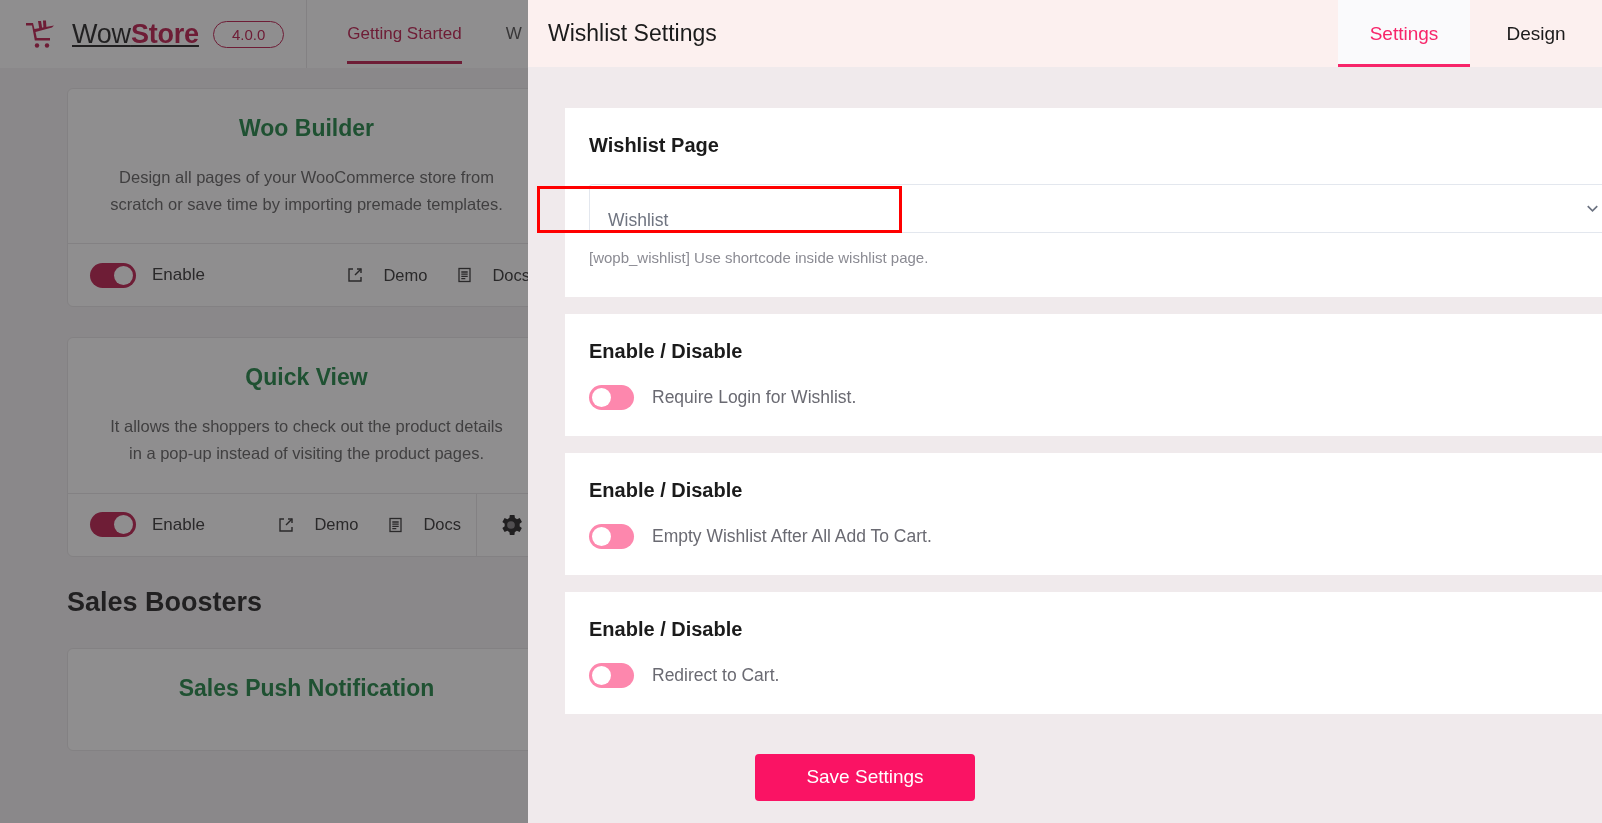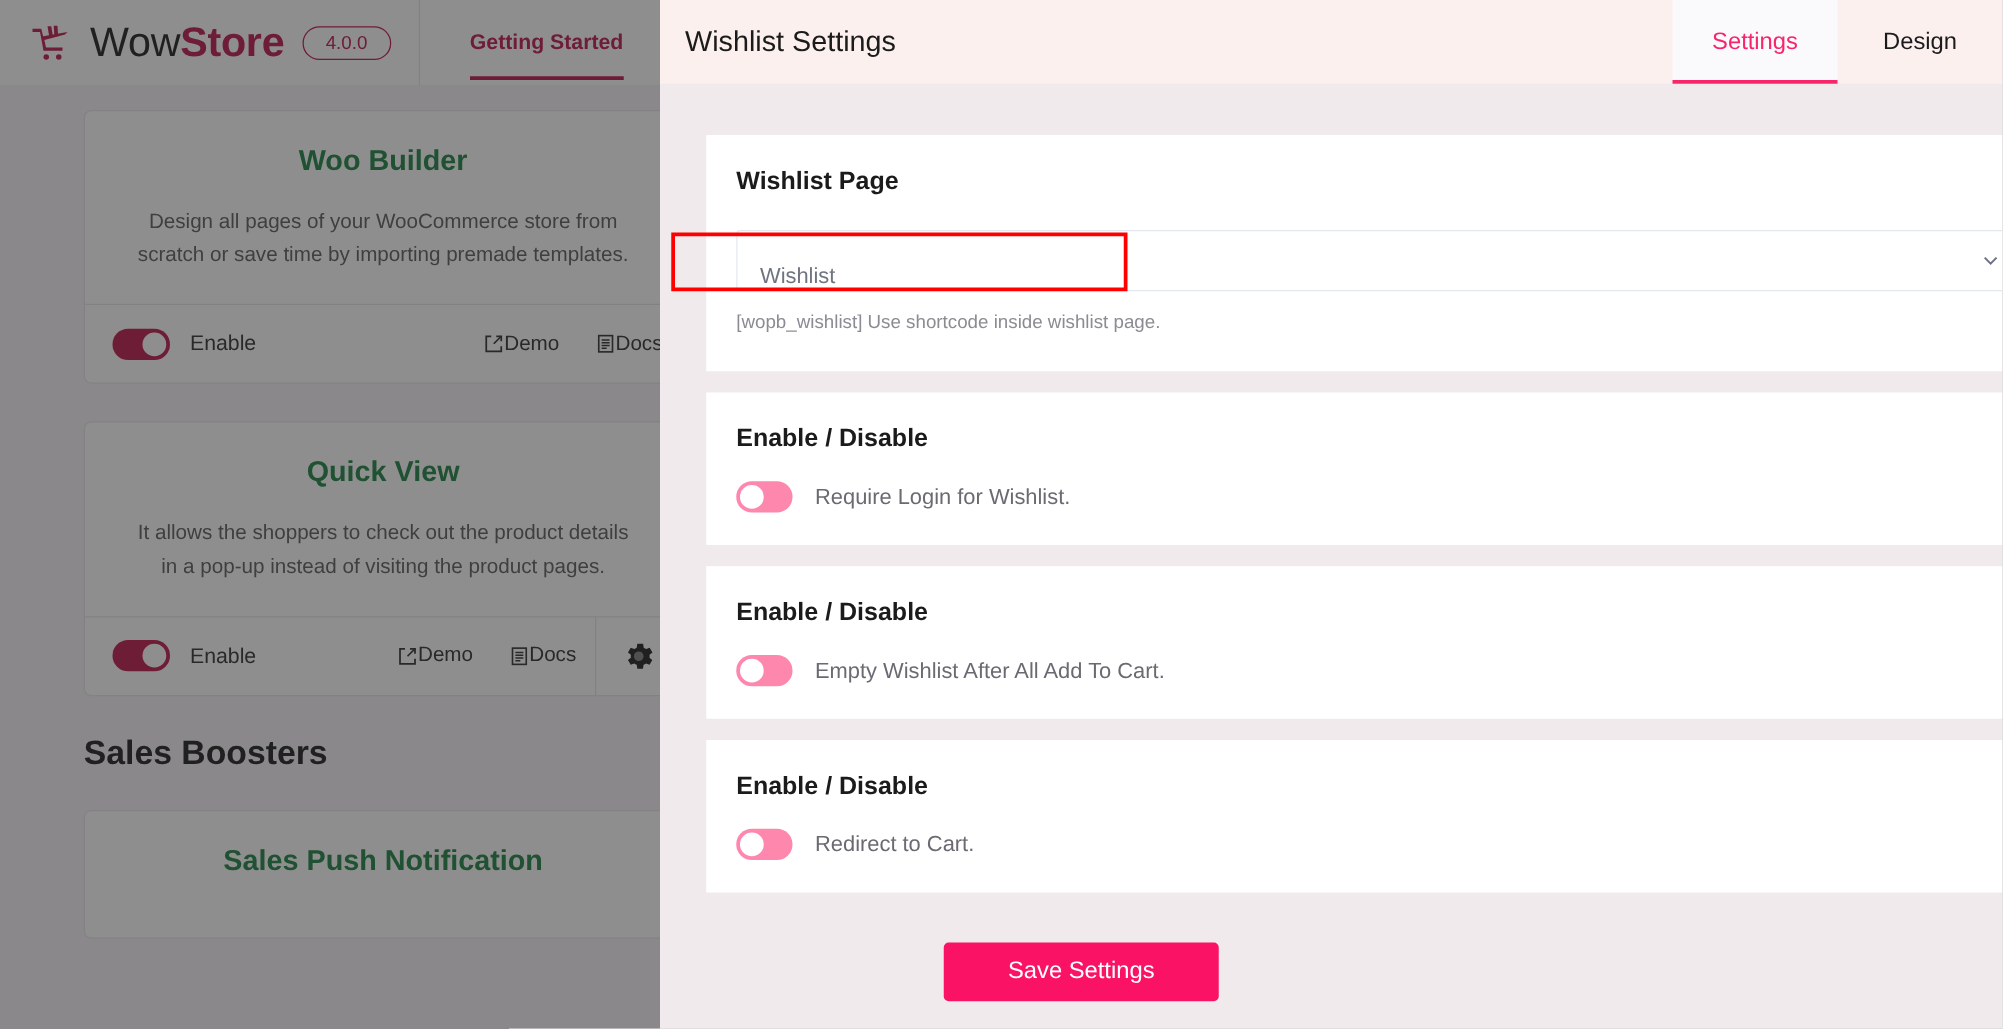--- a/index.html
+++ b/index.html
@@ -40,44 +40,44 @@
     align-items: center;
     height: 68px;
     padding: 0 22px 0 24px;
     border-right: 1px solid #e7e4e6;
     gap: 14px;
   }
 
   .brand-mark { width: 34px; height: 30px; display: block; }
 
   .brand-name {
-    font-size: 33px;
+    font-size: 27px;
     font-weight: 400;
     color: #1a1a1a;
     letter-spacing: -0.2px;
     white-space: nowrap;
+    text-decoration: underline;
   }
   .brand-name b { font-weight: 700; color: #bb1346; }
 
   .version-badge {
     border: 1px solid #bb1346;
     color: #bb1346;
     font-size: 15px;
     border-radius: 20px;
     padding: 5px 18px;
     line-height: 1;
     white-space: nowrap;
   }
 
   .topnav {
     display: flex;
     align-items: stretch;
     height: 68px;
     margin-left: 18px;
-    font-weight: bold;
   }
   .topnav-item {
     display: flex;
     align-items: center;
     padding: 0 22px;
     font-size: 17px;
     color: #4a4a4a;
     position: relative;
     white-space: nowrap;
   }
@@ -127,21 +127,21 @@
   }
   .feat-foot-actions {
     margin-left: auto;
     display: flex;
     align-items: center;
     height: 63px;
   }
   .foot-link {
     display: flex;
     align-items: center;
-    gap: 0;
+    gap: 20px;
     font-size: 16.5px;
     color: #2c2c2c;
     padding: 0 15px;
   }
   .gear-cell {
     border-left: 1px solid #e7e4e6;
     height: 63px;
     display: flex;
     align-items: center;
     padding: 0 20px;

